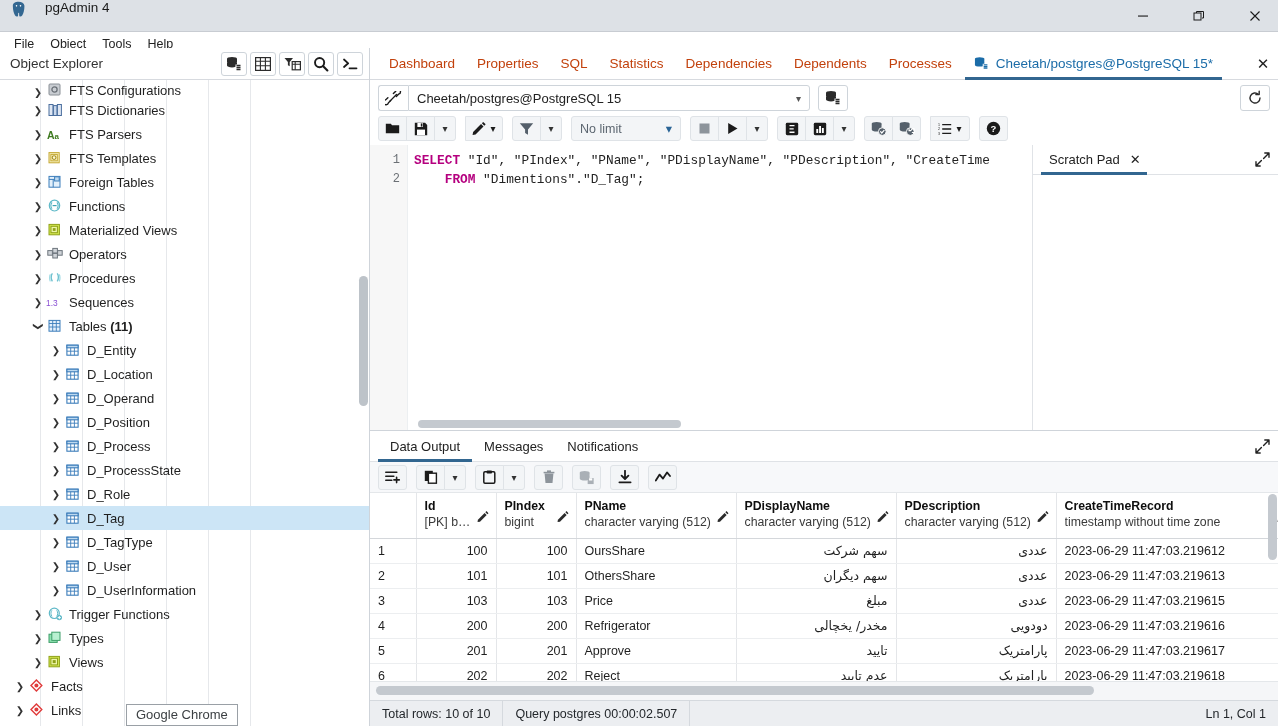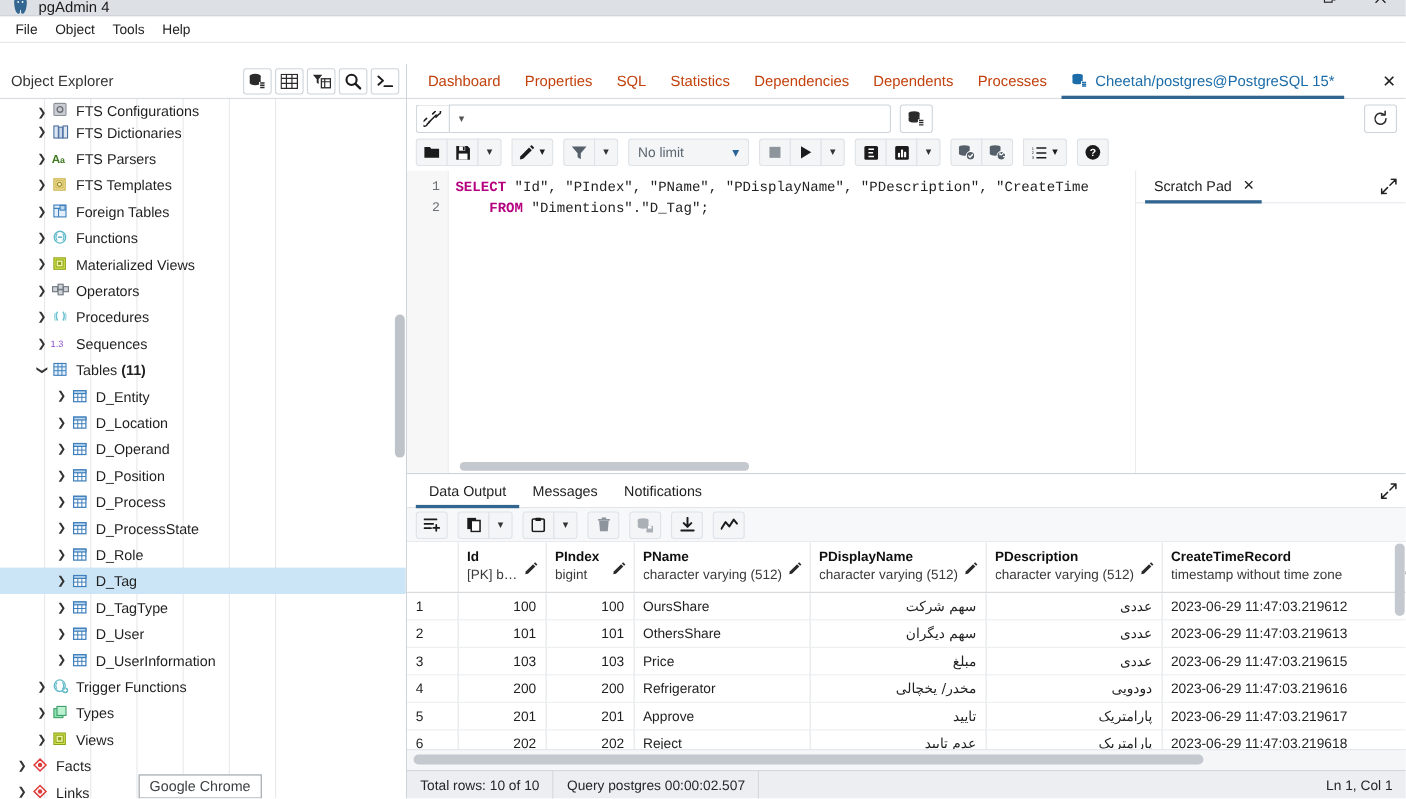--- a/index.html
+++ b/index.html
@@ -9,23 +9,24 @@
     overflow: hidden;
     font-family: "Liberation Sans", sans-serif;
     font-size: 13px;
     color: #222;
     background: #fff;
   }
   #app { position: relative; width: 1278px; height: 726px; }
 
   
   .titlebar {
-    height: 15px; background: #dde1e6;
-    display: flex; align-items: flex-end;
+    height: 32px; background: #dde1e6;
+    display: flex; align-items: flex-start;
     border-bottom: 1px solid #c8ccd2;
+    gap: 10px;
   }
   .titlebar .app-icon {
     width: 18px; height: 18px; margin: 0 8px 0 9px;
     display: flex; align-items: center; justify-content: center;
   }
   .titlebar .app-title { font-size: 13.5px; color: #1a1a1a; }
   .titlebar .spacer { flex: 1; }
   .win-btn {
     width: 46px; height: 32px; display: flex; align-items: center; justify-content: center;
     font-size: 14px; color: #1a1a1a;
@@ -35,21 +36,21 @@
   .menubar {
     height: 24px; background: #fff;
     display: flex; align-items: center; padding-left: 6px;
     border-bottom: 1px solid #e3e5e8;
   }
   .menubar .menu-item {
     padding: 2px 8px; font-size: 12.5px; color: #222; cursor: default;
   }
 
   
-  .main { position: absolute; top: 48px; left: 0; right: 0; bottom: 0; display: flex; margin-top: 10px; }
+  .main { position: absolute; top: 48px; left: 0; right: 0; bottom: 0; display: flex; }
 
   
   .left-panel {
     width: 370px; position: relative; background: #fff;
     border-right: 1px solid #cfd4da;
     display: flex; flex-direction: column;
   }
   .explorer-header {
     height: 32px; display: flex; align-items: center;
     border-bottom: 1px solid #d7dadf; background: #fff;
@@ -717,20 +718,21 @@
         <div class="conn-icon-btn">
           <svg width="17" height="15" viewBox="0 0 18 16">
             <g stroke="#1b1b1b" stroke-width="1.5" fill="none" stroke-linecap="round">
               <path d="M6 10.2L3.6 12.6a2.6 2.6 0 1 1-3.1-3.1L3 7.1"></path>
               <path d="M12 5.8l2.4-2.4a2.6 2.6 0 1 0-3.1-3.1L8.9 2.7"></path>
               <path d="M5.2 10.8L12.2 3.8"></path>
             </g>
           </svg>
         </div>
         <div class="conn-select">
+          <span class="lbl">Cheetah/postgres@PostgreSQL 15</span>
           <span class="conn-caret">▾</span>
         </div>
         <div class="conn-db-btn">
           <svg width="16" height="16" viewBox="0 0 16 16">
             <ellipse cx="6" cy="3" rx="5" ry="1.9" fill="#2b2b2b"></ellipse>
             <path d="M1 3v3c0 1 2.2 1.9 5 1.9s5-.9 5-1.9V3" fill="#2b2b2b"></path>
             <path d="M1 6.5v3c0 1 2.2 1.9 5 1.9s5-.9 5-1.9v-3" fill="#2b2b2b"></path>
             <rect x="9.5" y="8.5" width="5.5" height="5.5" fill="#fff"></rect>
             <path d="M10.5 9.5h4M10.5 11.5h4M10.5 13.5h4" stroke="#2b2b2b" stroke-width="1.3"></path>
           </svg>

